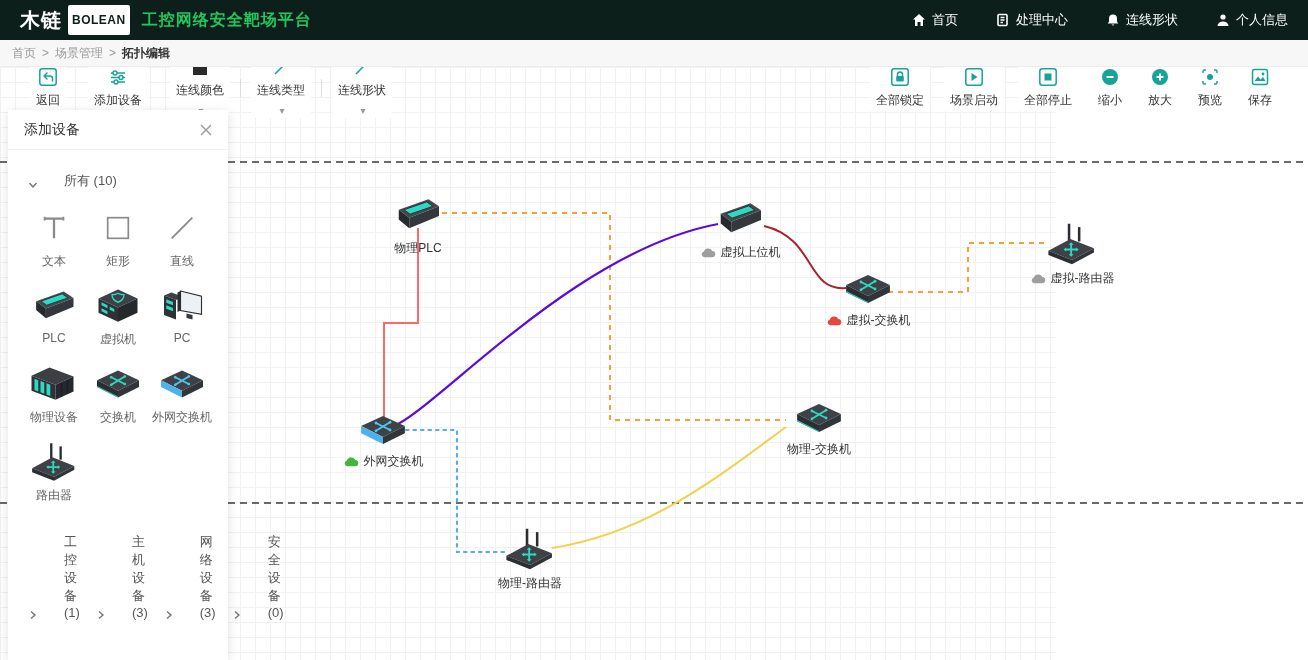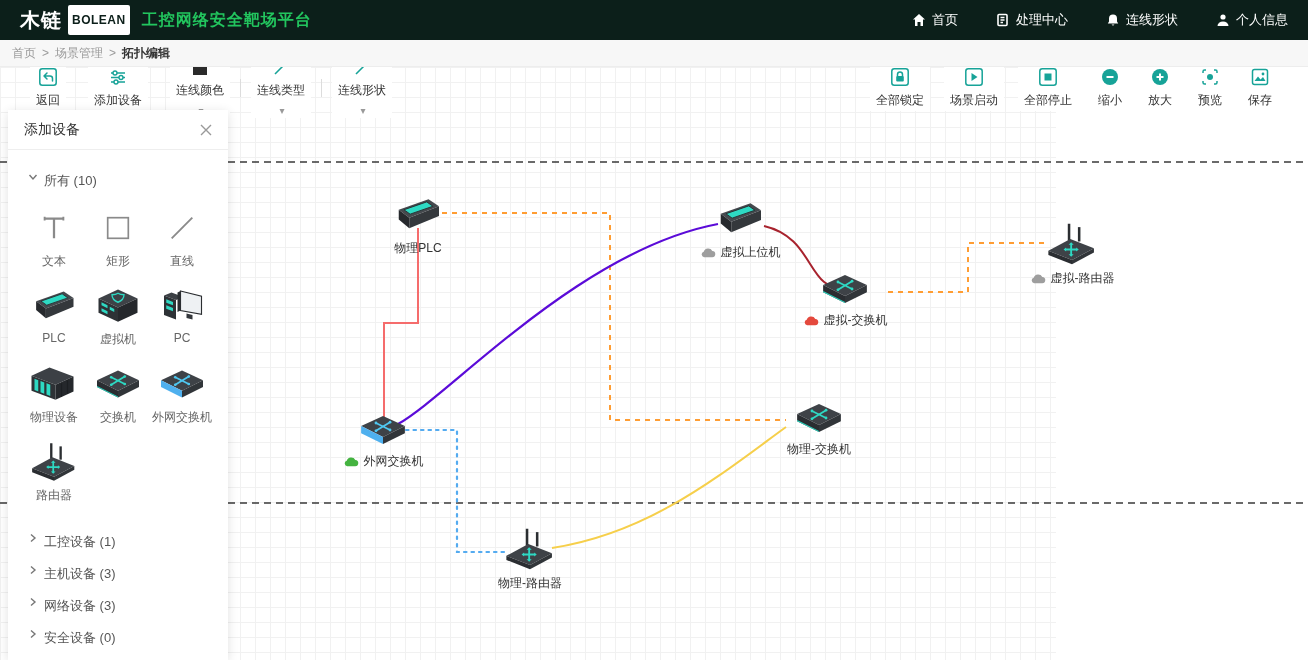--- a/index.html
+++ b/index.html
@@ -48,39 +48,39 @@
   .gap-lg { margin-right:22px; } .gap-md { margin-right:14px; }
 
   
   .device-panel { position:absolute; left:8px; top:110px; width:220px; height:550px;
     background:#fff; box-shadow:0 2px 10px rgba(0,0,0,.12); z-index:35; }
   .panel-header { height:40px; display:flex; align-items:center; justify-content:space-between;
     padding:0 16px; border-bottom:1px solid #eee; }
   .panel-title { font-size:14px; color:#333; }
   .panel-close { cursor:pointer; display:flex; }
   .panel-body { padding:14px 12px; }
-  .group-header { display:flex; align-items:flex-start; gap:6px; font-size:13px; color:#555;
+  .group-header { display:flex; align-items:flex-end; gap:26px; font-size:13px; color:#555;
     padding:8px 8px; cursor:pointer; }
   .palette-grid { display:grid; grid-template-columns:repeat(3,1fr); row-gap:16px;
     padding:10px 2px 4px 2px; }
   .palette-item { display:flex; flex-direction:column; align-items:center; gap:5px; cursor:pointer; }
   .palette-item .p-label { font-size:12px; color:#666; white-space:nowrap; }
   .palette-item .p-icon { height:40px; display:flex; align-items:center; justify-content:center; }
-  .collapsed-groups { margin-top:18px; display:flex; flex-direction:column; }
+  .collapsed-groups { margin-top:18px; display:flex; flex-direction:row; }
   .collapsed-groups .group-header { padding:7px 8px; }
   .chev { display:flex; }
 
   
   .node { position:absolute; width:140px; display:flex; flex-direction:column;
     align-items:center; cursor:pointer; z-index:10; }
   .node-label-row { display:flex; align-items:center; gap:5px; margin-top:4px; }
   .node-label { font-size:12px; color:#333; white-space:nowrap; }
   .n-plc      { left:348px; top:127px; }
   .n-host     { left:670px; top:131px; }
-  .n-vswitch  { left:775px; top:203px; }
+  .n-vswitch  { left:798px; top:203px; }
   .n-vrouter  { left:1002px; top:155px; }
   .n-extsw    { left:313px; top:344px; }
   .n-pswitch  { left:735px; top:332px;padding-left:28px; }
   .n-prouter  { left:460px; top:460px; }
 </style>
 </head>
 <body>
 
 <svg width="0" height="0" style="position:absolute">
   <defs>

